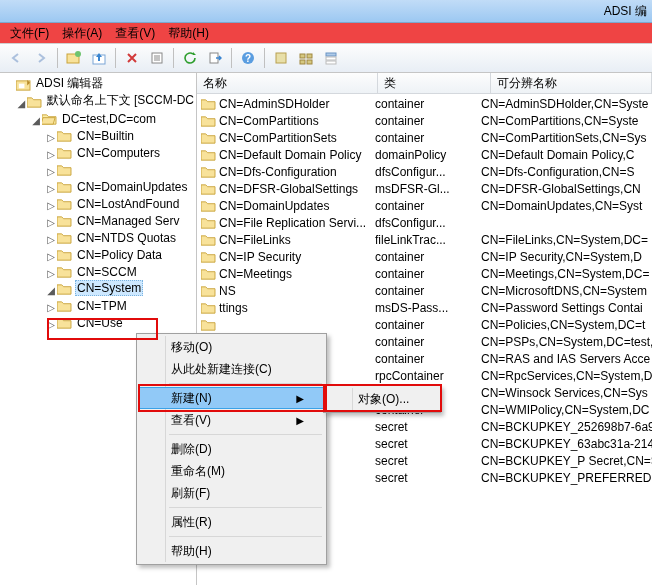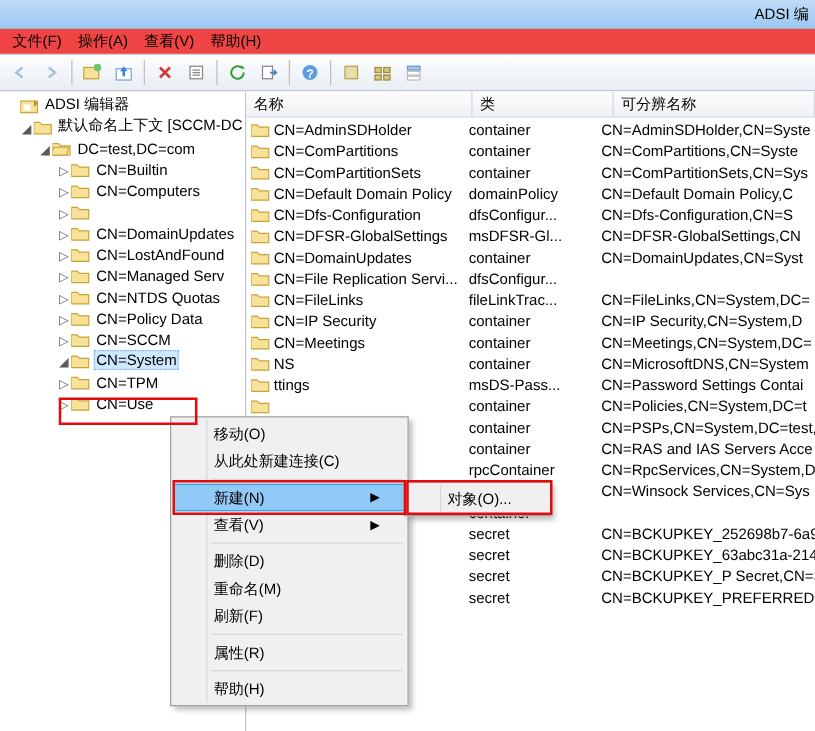--- a/index.html
+++ b/index.html
@@ -436,20 +436,21 @@
             <div class="c3">CN=Winsock Services,CN=Sys</div>
           </div>
           <div class="lrow">
             <div class="c1">
               <svg class="folder-ico" viewBox="0 0 16 14">
                 <path d="M0 2 h5 l2 2 h8 v8 h-15 z" fill="#f8e29a" stroke="#c9a33a"></path>
               </svg>
               <span></span>
             </div>
             <div class="c2">container</div>
+            <div class="c3">CN=WMIPolicy,CN=System,DC</div>
           </div>
           <div class="lrow">
             <div class="c1">
               <svg class="folder-ico" viewBox="0 0 16 14">
                 <path d="M0 2 h5 l2 2 h8 v8 h-15 z" fill="#f8e29a" stroke="#c9a33a"></path>
               </svg>
               <span>252698b...</span>
             </div>
             <div class="c2">secret</div>
             <div class="c3">CN=BCKUPKEY_252698b7-6a9</div>

